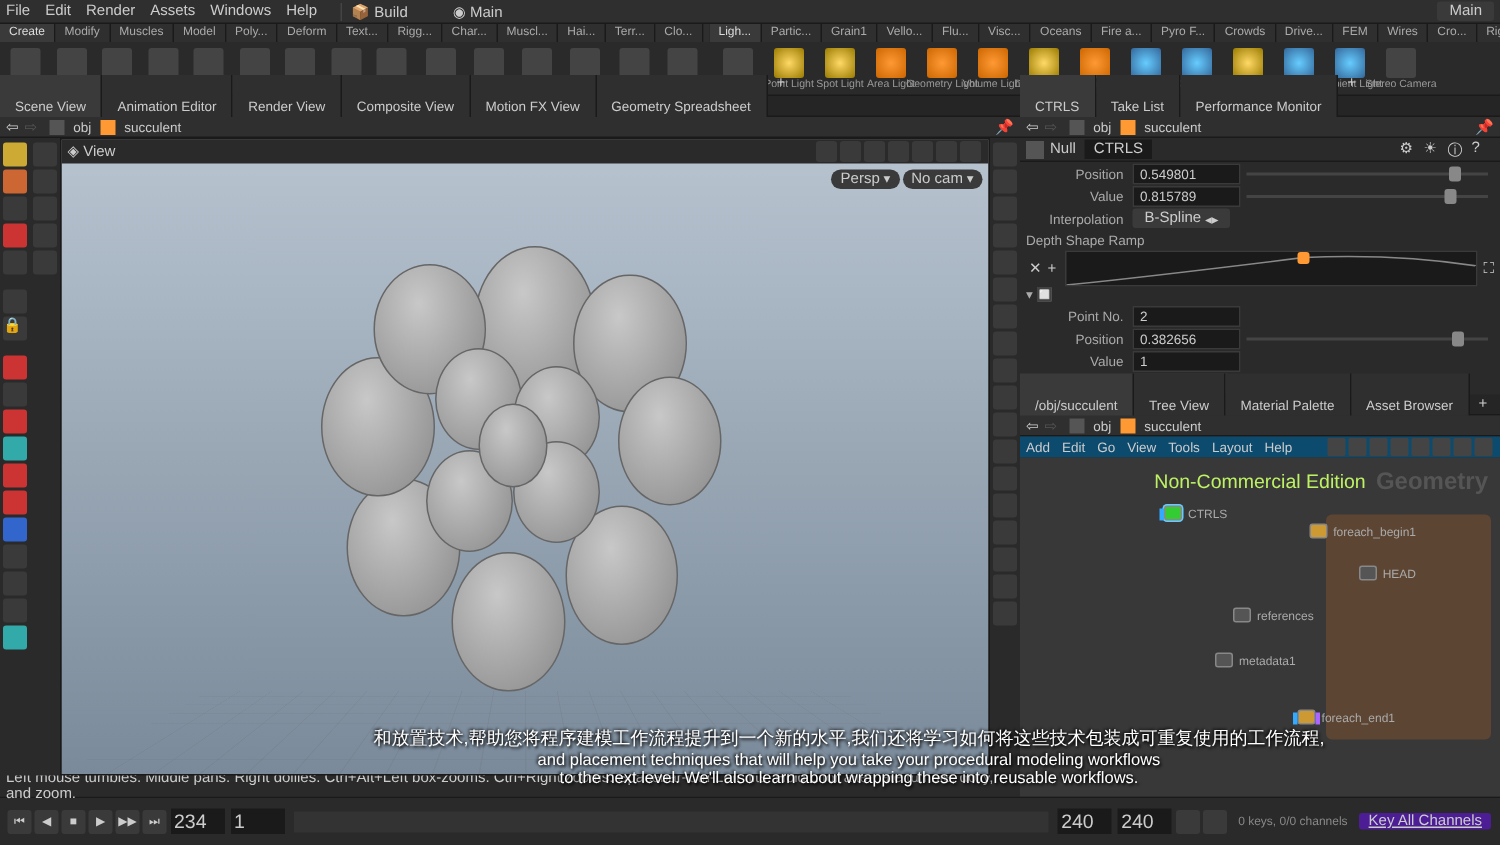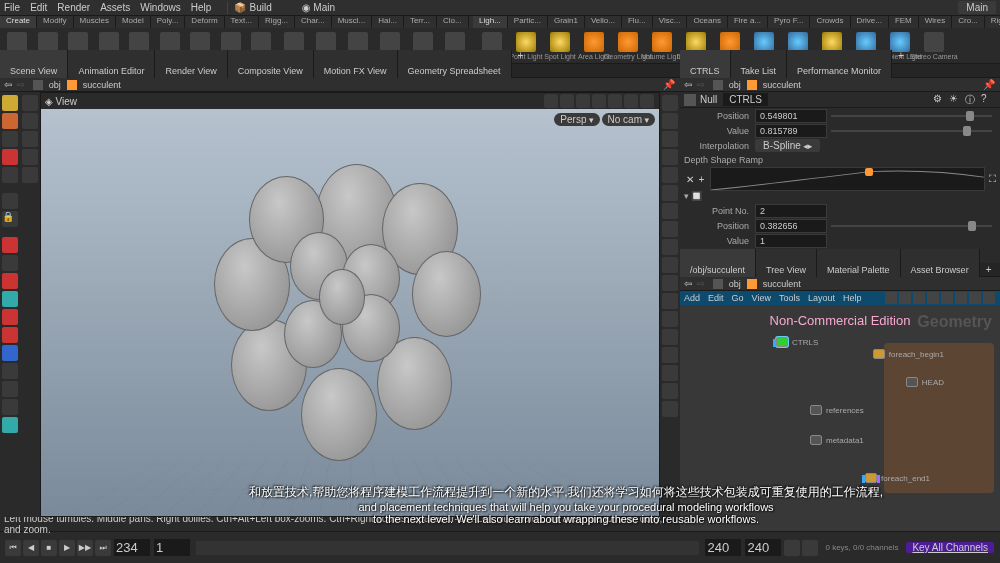--- a/index.html
+++ b/index.html
@@ -85,21 +85,21 @@
 .ramp-label { font-size: 9px; color: #aaa; margin-bottom: 2px; }
 .ramp-editor { height: 24px; background: #1a1a1a; border: 1px solid #3a3a3a; position: relative; }
 .ramp-curve { width: 100%; height: 100%; }
 .ramp-key { position: absolute; width: 8px; height: 8px; background: #ff9933; border-radius: 2px; transform: translate(-50%, -50%); }
 .net-menu { height: 14px; display: flex; align-items: center; padding: 0 4px; background: #0c4a6e; }
 .net-menu span { margin-right: 8px; font-size: 9px; cursor: pointer; }
 .net-icons { margin-left: auto; display: flex; }
 .net-icon { width: 12px; height: 12px; background: #444; margin: 0 1px; border-radius: 1px; }
 
 .network-view { flex: 1; background: #383838; position: relative; }
-.watermark { position: absolute; top: 8px; left: 50%; transform: translateX(-50%); color: #f9a8d4; font-size: 13px; white-space: nowrap; }
+.watermark { position: absolute; top: 8px; left: 50%; transform: translateX(-50%); color: #bef264; font-size: 13px; white-space: nowrap; }
 .watermark2 { position: absolute; top: 8px; right: 8px; color: #555; font-size: 16px; font-weight: bold; }
 
 .node { position: absolute; display: flex; align-items: center; }
 .node-box { width: 12px; height: 10px; background: #555; border: 1px solid #888; border-radius: 2px; position: relative; }
 .node-box.selected { box-shadow: 0 0 0 1px #66ccff; }
 .node-flag { width: 3px; height: 8px; background: #3af; position: absolute; left: -4px; top: 1px; }
 .node-flag.purple { background: #a6f; left: auto; right: -4px; }
 .node-label { font-size: 8px; margin-left: 4px; color: #aaa; }
 .bg-group { position: absolute; background: rgba(180,100,40,0.3); border-radius: 4px; }
 
@@ -545,21 +545,21 @@
           <div class="node-label">CTRLS</div>
         </div>
       <div class="node" style="top:44px;right:56px">
           <div class="node-box" style="background:#c93"></div>
           <div class="node-label">foreach_begin1</div>
         </div>
       <div class="node" style="top:72px;right:56px">
           <div class="node-box"></div>
           <div class="node-label">HEAD</div>
         </div>
-      <div class="node" style="top:100px;left:130px">
+      <div class="node" style="top:100px;left:142px">
           <div class="node-box"></div>
           <div class="node-label">references</div>
         </div>
       <div class="node" style="top:130px;left:130px">
           <div class="node-box"></div>
           <div class="node-label">metadata1</div>
         </div>
       <div class="node" style="top:168px;right:70px">
           <div class="node-box" style="background:#c93">
             <div class="node-flag"></div>

